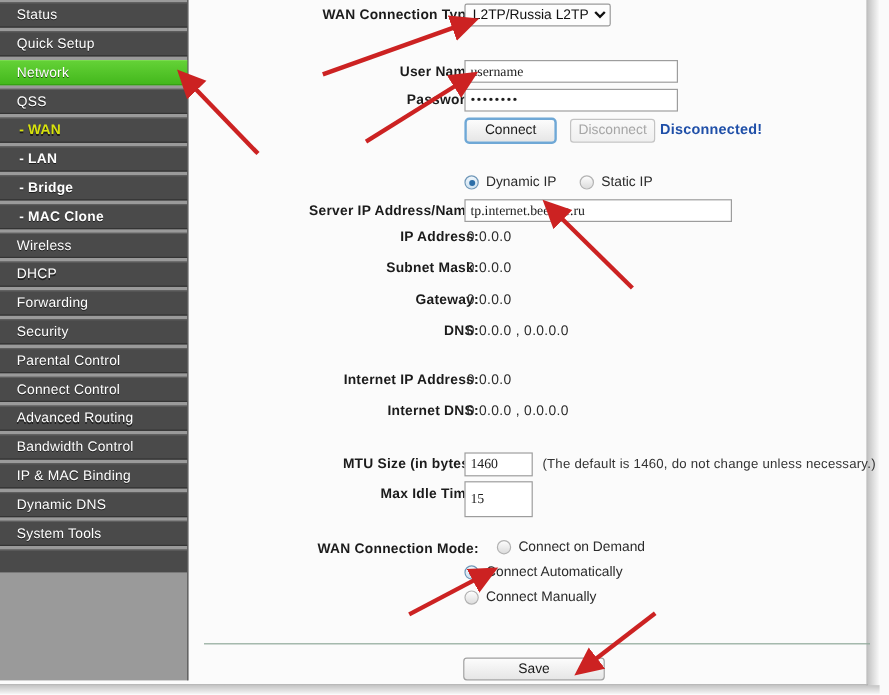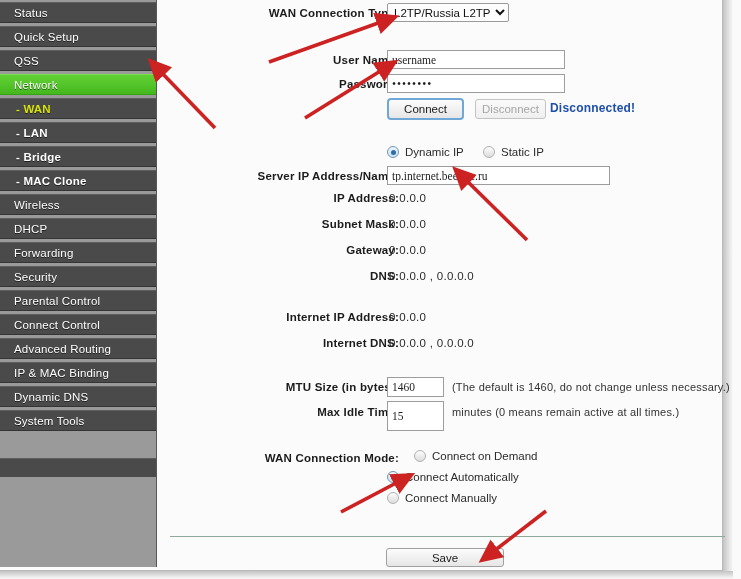--- a/index.html
+++ b/index.html
@@ -249,33 +249,34 @@
 <div class="screen">
 
   <div class="page-frame"></div>
   <div class="frame-shadow-r"></div>
   <div class="frame-shadow-b"></div>
 
   <div class="sidebar">
     <div class="menu" id="menu">
         <div class="menu-item"><span>Status</span></div>
         <div class="menu-item"><span>Quick Setup</span></div>
+        <div class="menu-item active"><span>Network</span></div>
         <div class="menu-item"><span>QSS</span></div>
-        <div class="menu-item active"><span>Network</span></div>
         <div class="menu-item sub sub-active"><span>- WAN</span></div>
         <div class="menu-item sub"><span>- LAN</span></div>
         <div class="menu-item sub"><span>- Bridge</span></div>
         <div class="menu-item sub"><span>- MAC Clone</span></div>
         <div class="menu-item"><span>Wireless</span></div>
         <div class="menu-item"><span>DHCP</span></div>
         <div class="menu-item"><span>Forwarding</span></div>
         <div class="menu-item"><span>Security</span></div>
         <div class="menu-item"><span>Parental Control</span></div>
         <div class="menu-item"><span>Connect Control</span></div>
         <div class="menu-item"><span>Advanced Routing</span></div>
+        <div class="menu-item"><span>Bandwidth Control</span></div>
         <div class="menu-item"><span>IP &amp; MAC Binding</span></div>
         <div class="menu-item"><span>Dynamic DNS</span></div>
         <div class="menu-item"><span>System Tools</span></div>
       </div>
   <div class="menu-tail" style="top: 458px;"></div>
     </div>
 
   <div class="content">
 
     <div class="lbl" style="left:66px; top:7px;">WAN Connection Type:</div>
@@ -320,21 +321,20 @@
         <div class="lbl" style="left: 66px; top: 337px;">Internet DNS:</div>
         <div class="val" style="left: 231px; top: 337px;">0.0.0.0 , 0.0.0.0</div>
       </div>
 
     <div class="lbl" style="left:66px; top:381px;">MTU Size (in bytes):</div>
     <input class="ctl" type="text" style="left: 229px; top: 377px; width: 57px; height: 20px;" value="1460">
     <div class="hint" style="left:294px; top:381px;">(The default is 1460, do not change unless necessary.)</div>
 
     <div class="lbl" style="left:66px; top:406px;">Max Idle Time:</div>
     <input class="ctl" type="text" style="left: 229px; top: 401px; width: 57px; height: 30px;" value="15">
-    <div class="hint" style="left:294px; top:406px;">minutes (0 means remain active at all times.)</div>
 
     <div class="lbl" style="left:66px; top:452px;">WAN Connection Mode:</div>
     <div id="conn-mode-radios">
         <div class="radio-wrap" style="left: 229px; top: 450px; padding-left: 27px;">
           <span class="radio"></span>
           <span>Connect on Demand</span>
         </div>
         <div class="radio-wrap" style="left: 229px; top: 471px;">
           <span class="radio checked"></span>
           <span>Connect Automatically</span>

